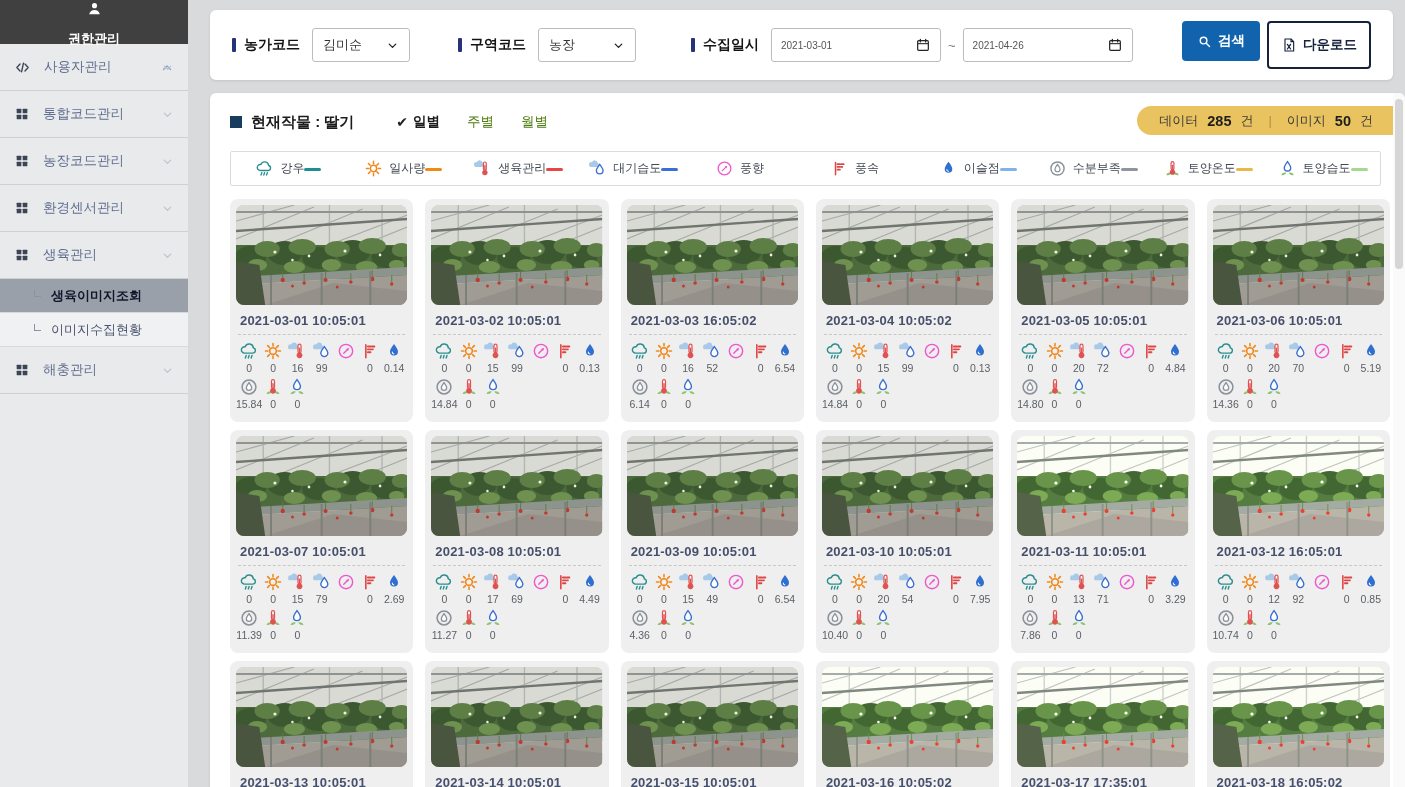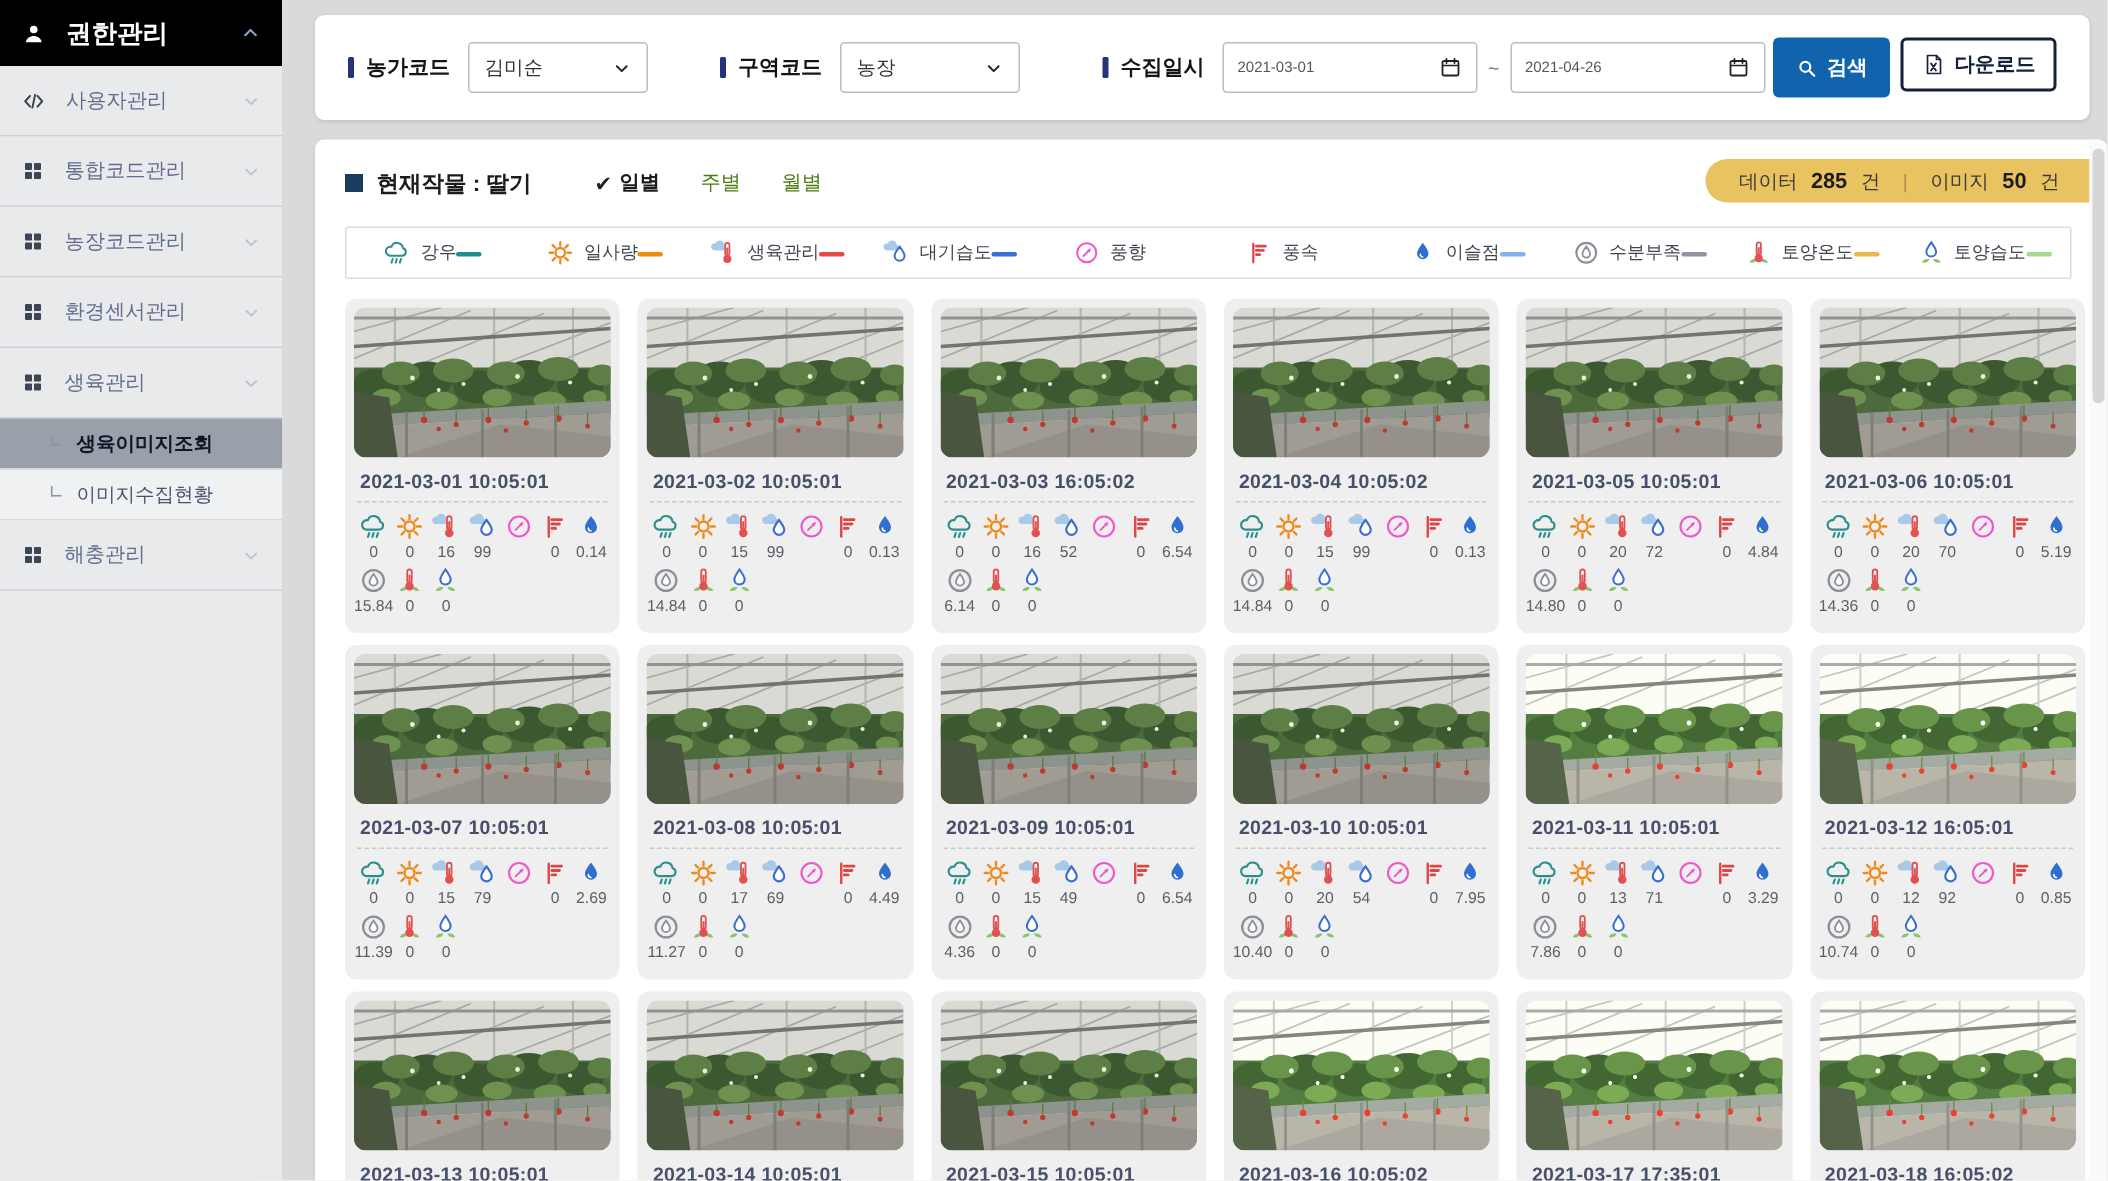--- a/index.html
+++ b/index.html
@@ -7,22 +7,22 @@
   body {
     position:relative; background:#d9dadc;
     font-family:"Liberation Sans","DejaVu Sans",sans-serif;
     -webkit-font-smoothing:antialiased;
   }
   .ico { display:inline-block; flex:0 0 auto; }
 
   
   .sidebar { position:absolute; left:0; top:0; bottom:0; width:188px; background:#e9eaec; }
   .sb-header {
-    height:44px; background:#000000; color:#fff; display:flex; align-items:center;
-    padding:0 14px; gap:13px; font-weight:bold; font-size:17px;
+    height:44px; background:#404040; color:#fff; display:flex; align-items:center;
+    padding:0 14px; gap:13px; font-weight:bold; font-size:13px;flex-direction:column;
   }
   .sb-header .chev { margin-left:auto; color:#8fa3cf; }
   .sb-item {
     height:47px; display:flex; align-items:center; padding:0 14px; gap:13px;
     color:#5f6e8e; font-size:13.5px; border-bottom:1px solid #cfd0d4; background:#e9eaec;
     cursor:pointer;
   }
   .sb-item .mi { color:#3c4556; }
   .sb-item .chev { margin-left:auto; color:#bfc3cb; }
   .sb-sub {
@@ -37,39 +37,39 @@
   .main { position:absolute; left:188px; right:0; top:0; bottom:0; }
 
   .filter-card {
     position:absolute; left:22px; right:12px; top:10px; height:70px; background:#fff;
     border-radius:6px; box-shadow:0 1px 3px rgba(0,0,0,.10);
     display:flex; align-items:center; padding:0 22px;
   }
   .f-label { display:flex; align-items:center; font-weight:bold; font-size:14px; color:#141414; margin-right:12px; }
   .f-label::before { content:""; width:4px; height:14px; background:#26337b; margin-right:8px; border-radius:1px; }
   .select {
-    width:120px; height:34px; border:1px solid #b9bdc2; border-radius:3px;
+    width:98px; height:34px; border:1px solid #b9bdc2; border-radius:3px;
     display:flex; align-items:center; padding:0 10px; font-size:13px; color:#333; cursor:pointer; background:#fff;
   }
   .select .chev { margin-left:auto; color:#222; }
   .date-box {
     width:170px; height:34px; border:1px solid #b9bdc2; border-radius:3px;
     display:flex; align-items:center; padding:0 9px; font-size:10px; color:#555; background:#fff; cursor:text;
   }
   .date-box .ico { margin-left:auto; }
   .tilde { color:#777; margin:0 7px; font-size:13px; }
   .gap1 { width:48px; } .gap2 { width:55px; }
   .btns { margin-left:auto; display:flex; gap:7px; }
   .btn-search {
     height:40px; padding:0 15px; background:#1163ae; border:none; border-radius:4px;
     color:#fff; font-weight:bold; font-size:13.5px; display:flex; align-items:center; gap:6px; cursor:pointer;
     font-family:inherit;
   }
   .btn-download {
-    height:36px; padding:0 12px; background:#fff; border:2px solid #16213c; border-radius:4px;
+    height:48px; padding:0 12px; background:#fff; border:2px solid #16213c; border-radius:4px;
     color:#16213c; font-weight:bold; font-size:13.5px; display:flex; align-items:center; gap:6px; cursor:pointer;
     font-family:inherit;
   }
 
   .content-card {
     position:absolute; left:22px; right:0; top:93px; height:862px; background:#fff;
     border-radius:6px 6px 0 0; box-shadow:0 1px 3px rgba(0,0,0,.10);
   }
   .scroll-strip { position:absolute; right:0; top:0; bottom:0; width:12px; background:#fafafa; border-radius:0 6px 0 0; }
   .scroll-thumb { position:absolute; right:2px; top:6px; width:8px; height:170px; background:#d6d6d6; border-radius:4px; }

